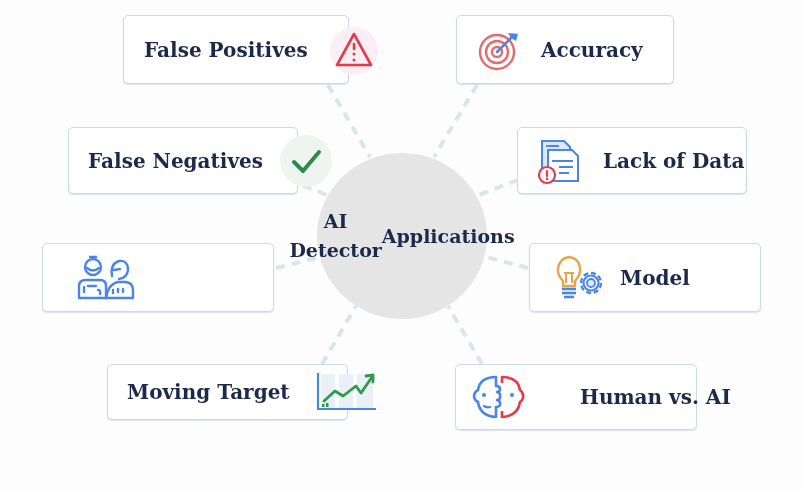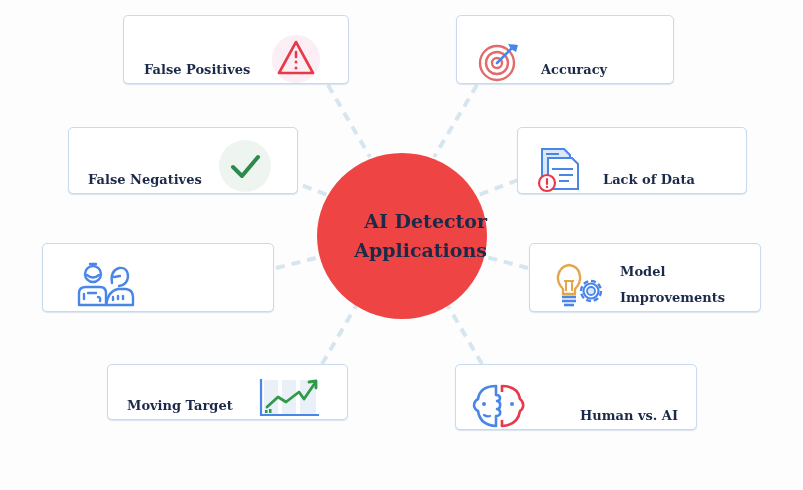--- a/index.html
+++ b/index.html
@@ -3,29 +3,29 @@
 <meta charset="utf-8">
 <style>
   html, body { margin: 0; padding: 0; }
   body {
     width: 803px; height: 490px; background: #fdfdfd; position: relative; overflow: hidden;
     font-family: "DejaVu Serif", "Liberation Serif", serif;
   }
   .lines { position: absolute; left: 0; top: 0; width: 803px; height: 490px; }
   .hub {
     position: absolute; left: 317px; top: 153px; width: 170px; height: 166px;
-    border-radius: 50%; background: #ef4444;
-    display: flex; flex-direction: column; align-items: flex-end; justify-content: center;
+    border-radius: 50%; background: #e5e5e5;
+    display: flex; flex-direction: row; align-items: center; justify-content: center;
     color: #1c2a4a; font-weight: bold; font-size: 19px; line-height: 29px; text-align: center;
   }
   .card {
     position: absolute; background: #ffffff; border: 1.5px solid #c9d9ee; border-radius: 5px;
     box-shadow: 0 1px 1px rgba(180,200,230,0.5);
-    display: flex; align-items: flex-end; box-sizing: border-box;
-    color: #1c2a4a; font-weight: bold; font-size: 13px;
+    display: flex; align-items: center; box-sizing: border-box;
+    color: #1c2a4a; font-weight: bold; font-size: 20px;
   }
   .card .label { white-space: nowrap; line-height: 26px; }
   .card svg { flex: none; display: block; }
 </style>
 </head>
 <body>
 
 <svg class="lines" viewBox="0 0 803 490">
   <g stroke="#d6e6ef" stroke-width="4" stroke-dasharray="9 7" fill="none">
     <line x1="328" y1="85" x2="370" y2="157"></line>
@@ -117,21 +117,20 @@
     <line x1="8" y1="40" x2="22" y2="40" stroke="#4a86e8" stroke-width="2.6"></line>
     <line x1="10" y1="44" x2="20" y2="44" stroke="#4a86e8" stroke-width="2.6"></line>
     <g transform="translate(37 30)">
       <circle r="10" fill="none" stroke="#4a86e8" stroke-width="2.4" stroke-dasharray="5 2.8"></circle>
       <circle r="7.5" fill="#ffffff" stroke="#4a86e8" stroke-width="2.2"></circle>
       <circle r="4" fill="#dce8fb" stroke="#4a86e8" stroke-width="1.8"></circle>
     </g>
   </svg>
   <span class="label" style="display:flex;flex-direction:column;">
     <span>Model</span>
-    <span>Improvements</span>
   </span>
 </div>
 
 <div class="card" style="left:107px;top:364px;width:241px;height:56px;padding-left:19px;">
   <span class="label">Moving Target</span>
   <svg width="62" height="42" viewBox="0 0 62 42" style="margin-left:25px;">
     <rect x="6" y="3" width="14" height="34" fill="#eaf0f7"></rect>
     <rect x="24" y="3" width="14" height="34" fill="#eaf0f7"></rect>
     <rect x="42" y="3" width="16" height="34" fill="#eaf0f7"></rect>
     <path d="M3 2 V38 H61" fill="none" stroke="#4a86e8" stroke-width="2.2"></path>

